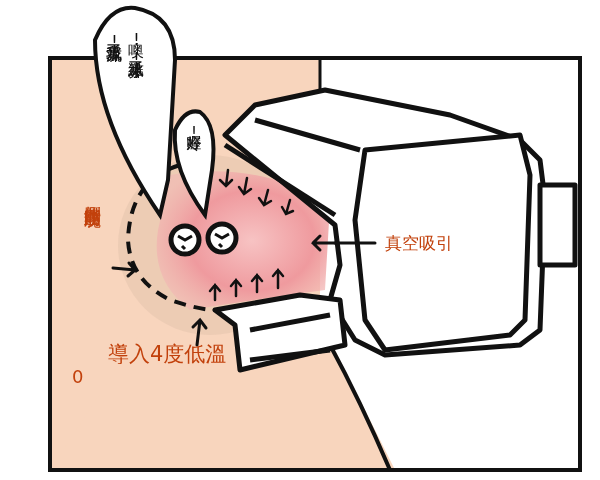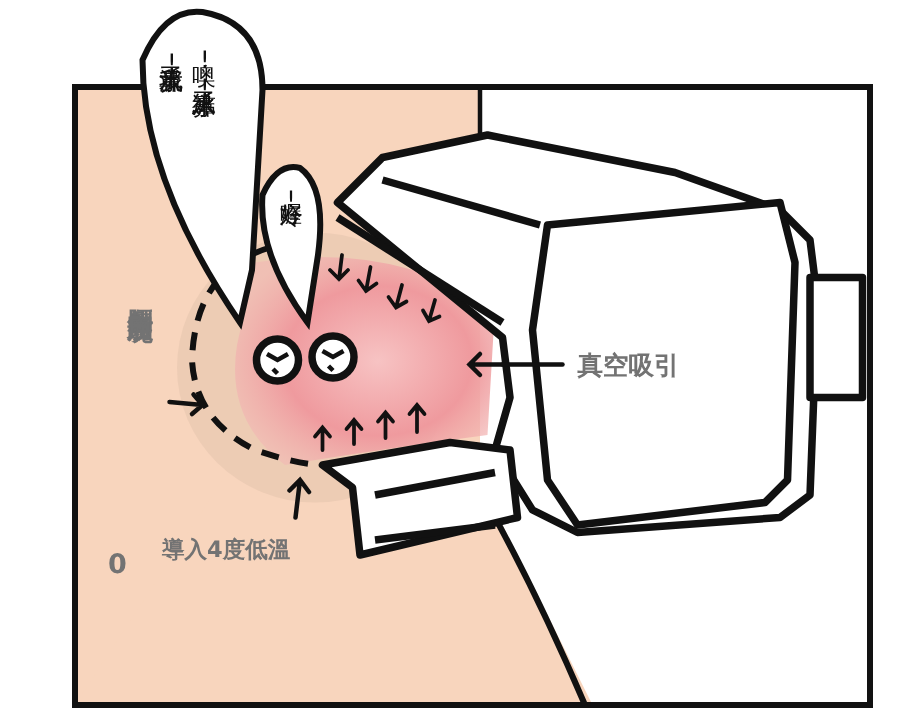--- a/index.html
+++ b/index.html
@@ -1,19 +1,19 @@
 <!DOCTYPE html>
 <html><head>
 <meta charset="utf-8">
 <style>
   html, body { margin: 0; padding: 0; background: #ffffff; }
   body { width: 600px; height: 480px; position: relative; overflow: hidden;
          font-family: "DejaVu Sans", sans-serif; }
   svg.scene { position: absolute; left: 0; top: 0; }
-  .label { position: absolute; font-family: "DejaVu Sans", sans-serif; font-weight: bold; color: #737373; }
+  .label { position: absolute; font-family: "DejaVu Sans", sans-serif; font-weight: normal; color: #c2410c; }
   .vert { writing-mode: vertical-rl; text-orientation: upright; letter-spacing: 1px; }
   .bubble-text { position: absolute; font-family: "DejaVu Sans", sans-serif; color: #111;
                  writing-mode: vertical-rl; text-orientation: upright; font-size: 17px; line-height: 20px; }
 </style>
 </head>
 <body>
 
 <svg class="scene" width="600" height="480" viewBox="0 0 600 480">
   <defs>
     <radialGradient id="glow" cx="0.55" cy="0.5" r="0.6">
@@ -68,15 +68,15 @@
 
   <path d="M160 215 Q95 120 95 40 Q110 5 135 8 Q175 15 175 60 L168 180 Z" fill="#fff" stroke="#111" stroke-width="4"></path>
   <path d="M205 215 Q172 170 175 130 Q185 108 200 112 Q218 125 212 170 Z" fill="#fff" stroke="#111" stroke-width="4"></path>
 </svg>
 
 <div class="bubble-text" style="left:126px; top:30px; height:150px; font-size:16px;">噢!鼻水結冰了!</div>
 <div class="bubble-text" style="left:104px; top:32px; height:125px; font-size:16px;">我流鼻水了!</div>
 <div class="bubble-text" style="left:184px; top:124px; height:80px; font-size:15px;">好冷喔!</div>
 
 <div class="label vert" style="left:82px; top:193px; font-size:17px;">側腰脂肪團塊</div>
-<div class="label" style="left:108px; top:357px; font-size:15px;">導入4度低溫</div>
+<div class="label" style="left:108px; top:340px; font-size:21px;">導入4度低溫</div>
 <div class="label" style="left:385px; top:232px; font-size:17px;">真空吸引</div>
 <div class="label" style="left:72px; top:366px; font-size:18px;">0</div>
 
 </body></html>

